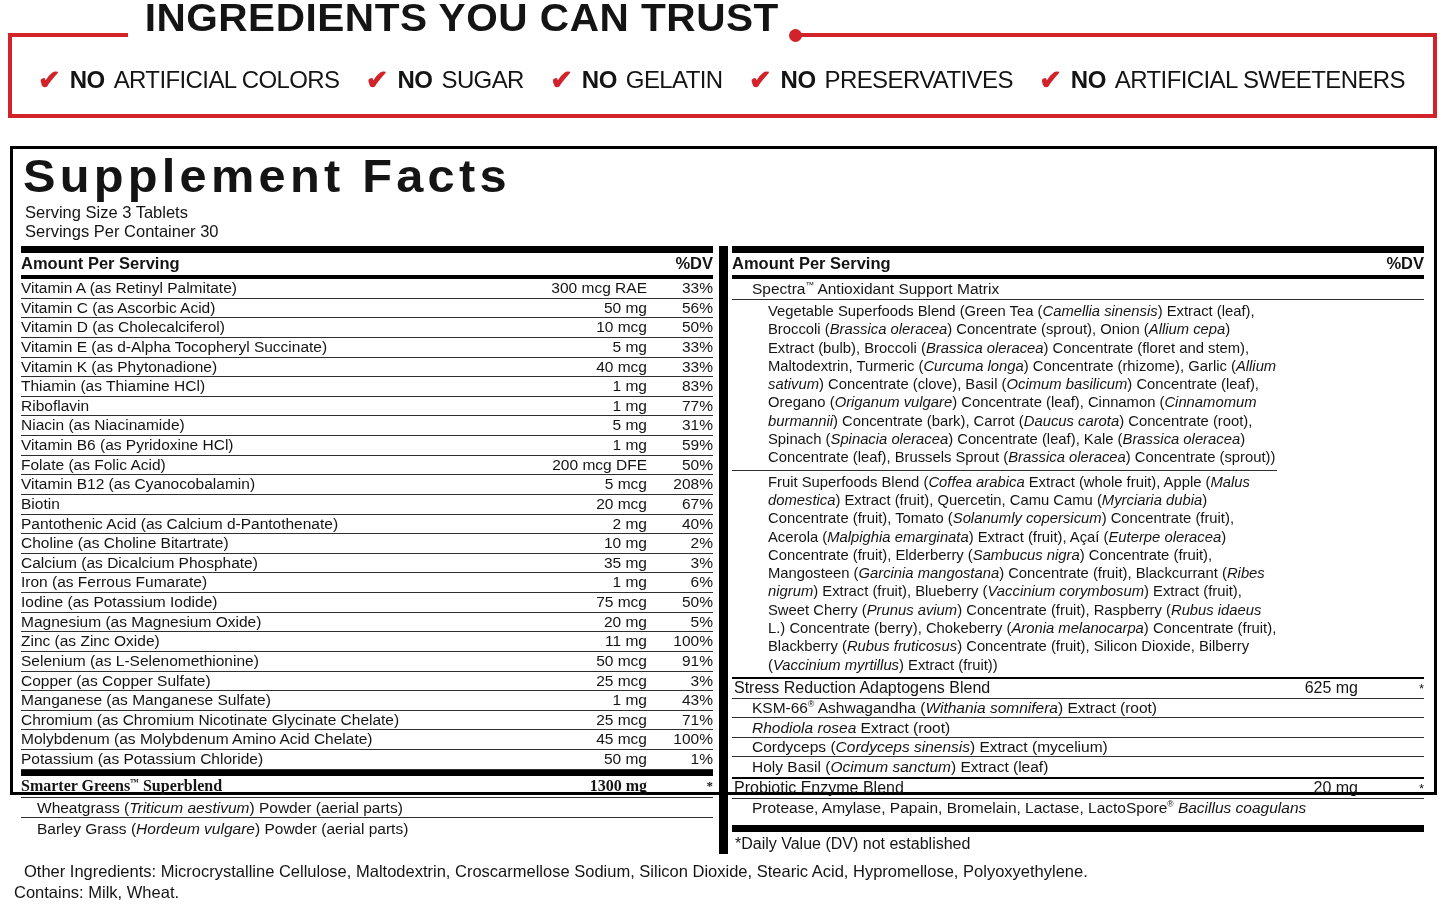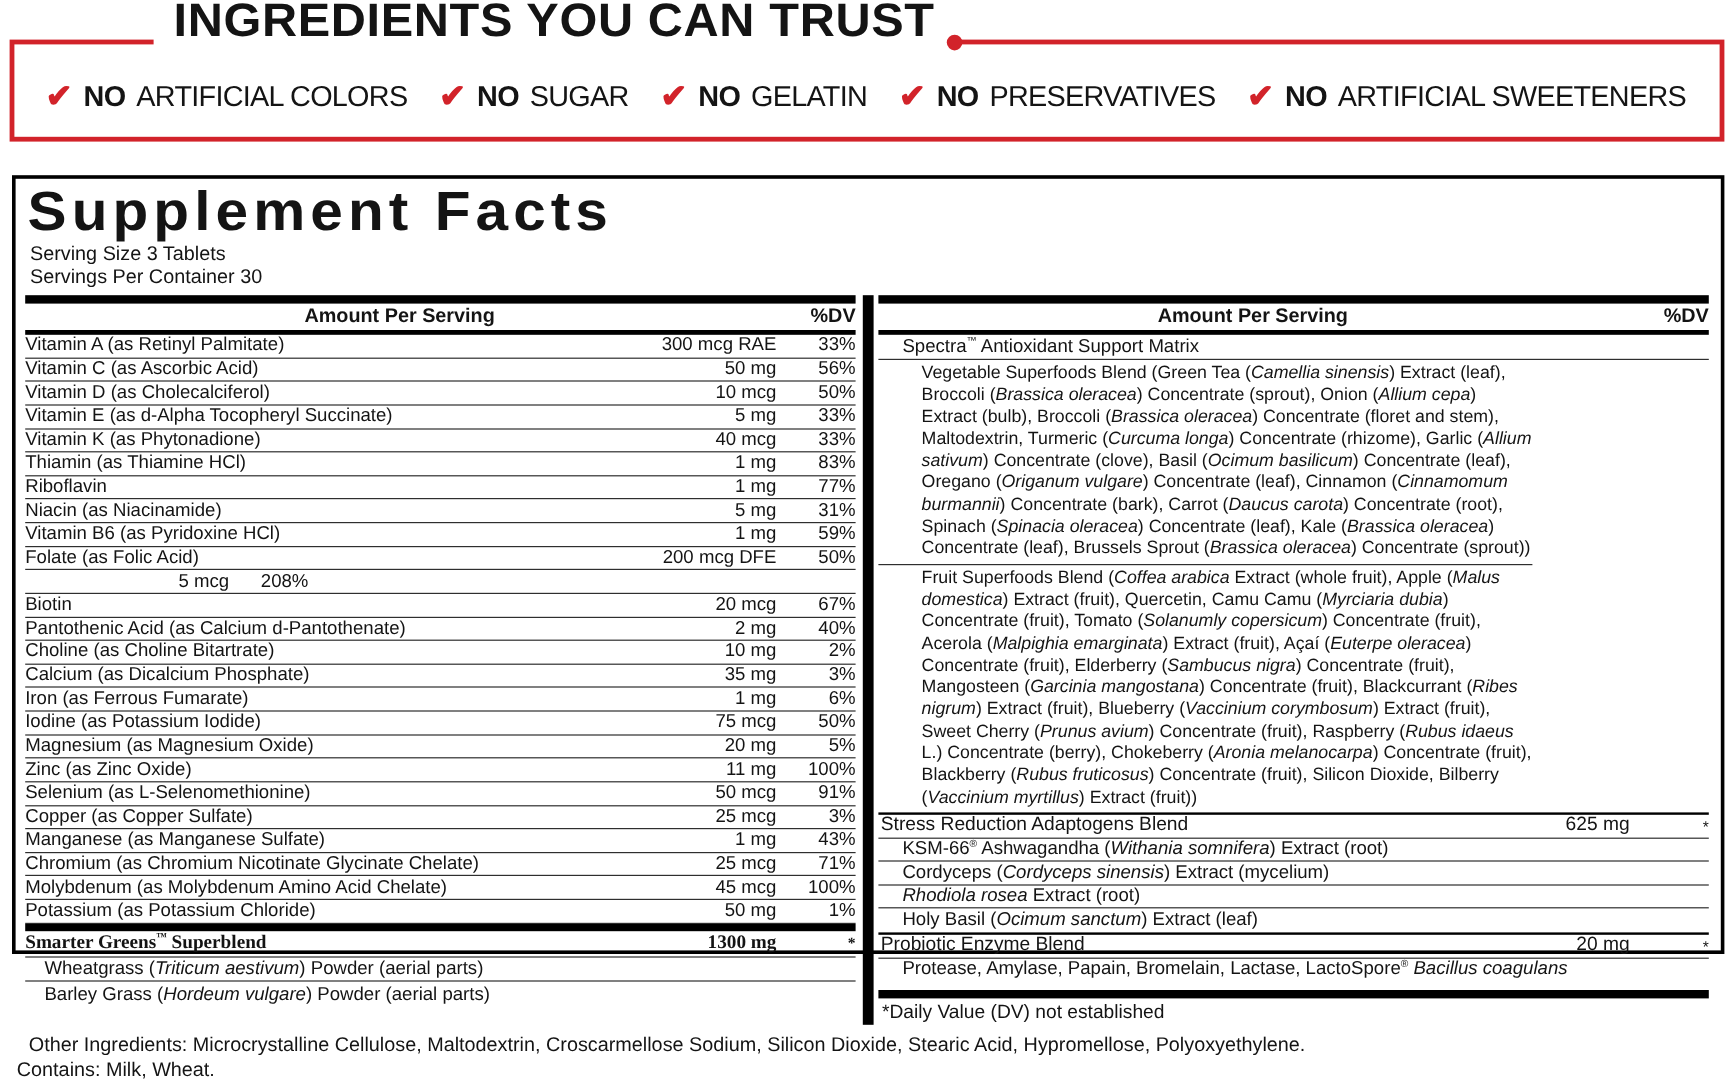--- a/index.html
+++ b/index.html
@@ -30,24 +30,24 @@
     letter-spacing:4px; transform:scaleX(1.06); transform-origin:left; white-space:nowrap; }
   .serv1 { position:absolute; left:12px; top:54px; font-size:16.5px; }
   .serv2 { position:absolute; left:12px; top:73px; font-size:16.5px; }
 
   .left-col  { position:absolute; left:8px;  top:97px; width:692px; }
   .divider   { position:absolute; left:706px; top:97px; width:9px; height:608px; background:#000; }
   .right-col { position:absolute; left:719px; top:97px; width:692px; height:608px; }
 
   .col-hdr { border-top:7px solid #000; border-bottom:4px solid #000; height:33px;
     display:flex; align-items:center; font-weight:bold; font-size:16.5px; padding-bottom:2px; }
-  .col-hdr .amt { flex:1; text-align:center; }
+  .col-hdr .amt { flex:1; text-align:left; }
   .col-hdr .dvh { width:68px; text-align:right; }
 
-  .n-row { display:flex; align-items:center; height:19.64px;
+  .n-row { display:flex; height:19.64px;
     border-bottom:1.4px solid #2e2e2e; font-size:15.5px; }
   .n-row .nm  { flex:1; white-space:nowrap; }
   .n-row .am  { width:170px; text-align:right; white-space:nowrap; }
   .n-row .dv  { width:66px; text-align:right; white-space:nowrap; }
 
   .blend-row { display:flex; align-items:center; height:22px; font-weight:bold;
     font-size:16px; border-bottom:1.4px solid #2e2e2e;font-family:Liberation Serif, serif; }
   .blend-row .nm { flex:1; white-space:nowrap; }
   .blend-row .am { width:170px; text-align:right; font-weight:bold; }
   .blend-row .dv { width:66px; text-align:right; font-size:13px; font-weight:bold; }
@@ -188,20 +188,21 @@
             <span class="dv">59%</span>
           </div>
 
           <div class="n-row">
             <span class="nm">Folate (as Folic Acid)</span>
             <span class="am">200 mcg DFE</span>
             <span class="dv">50%</span>
           </div>
 
           <div class="n-row">
+            <span class="nm">Vitamin B12 (as Cyanocobalamin)</span>
             <span class="am">5 mcg</span>
             <span class="dv">208%</span>
           </div>
 
           <div class="n-row">
             <span class="nm">Biotin</span>
             <span class="am">20 mcg</span>
             <span class="dv">67%</span>
           </div>
 
@@ -320,25 +321,25 @@
         <span class="am">625 mg</span>
         <span class="dv">*</span>
       </div>
       <div class="r-subs">
 
           <div>
             <span><span>KSM-66</span><span class="seg-sup">®</span><span> Ashwagandha (</span><span class="seg-i">Withania somnifera</span><span>) Extract (root)</span></span>
           </div>
 
           <div>
+            <span><span class="seg-i">Rhodiola rosea</span><span> Extract (root)</span></span>
+          </div>
+
+          <div>
             <span><span>Cordyceps (</span><span class="seg-i">Cordyceps sinensis</span><span>) Extract (mycelium)</span></span>
-          </div>
-
-          <div>
-            <span><span class="seg-i">Rhodiola rosea</span><span> Extract (root)</span></span>
           </div>
 
           <div>
             <span><span>Holy Basil (</span><span class="seg-i">Ocimum sanctum</span><span>) Extract (leaf)</span></span>
           </div>
         </div>
 
       <div class="r-blend">
         <span class="nm">Probiotic Enzyme Blend</span>
         <span class="am">20 mg</span>

